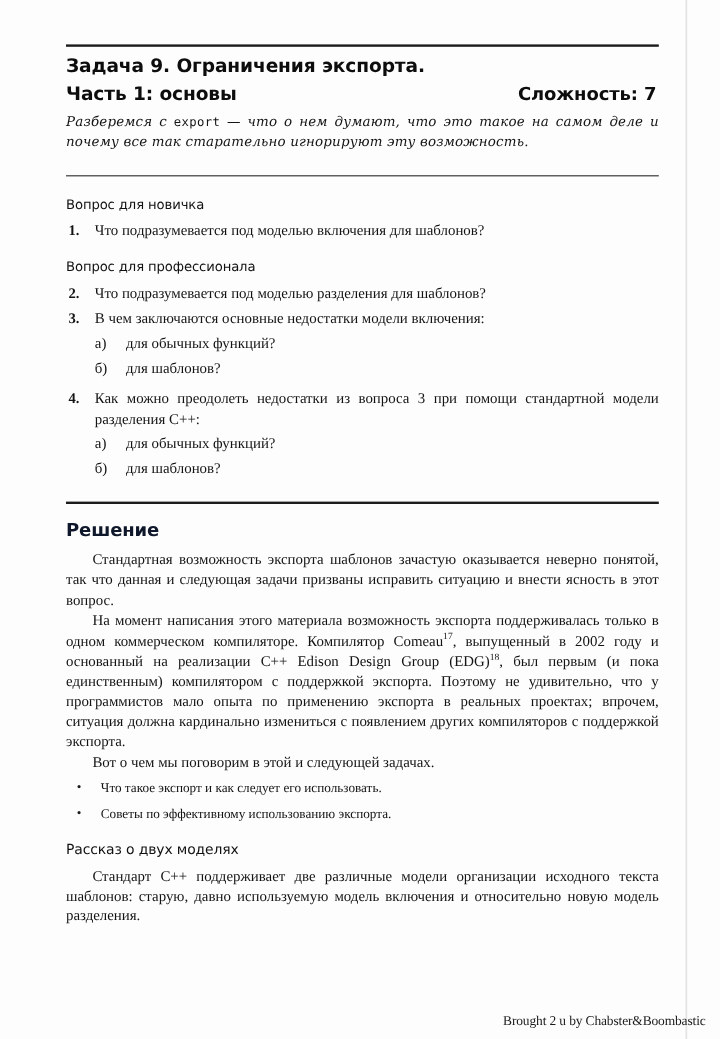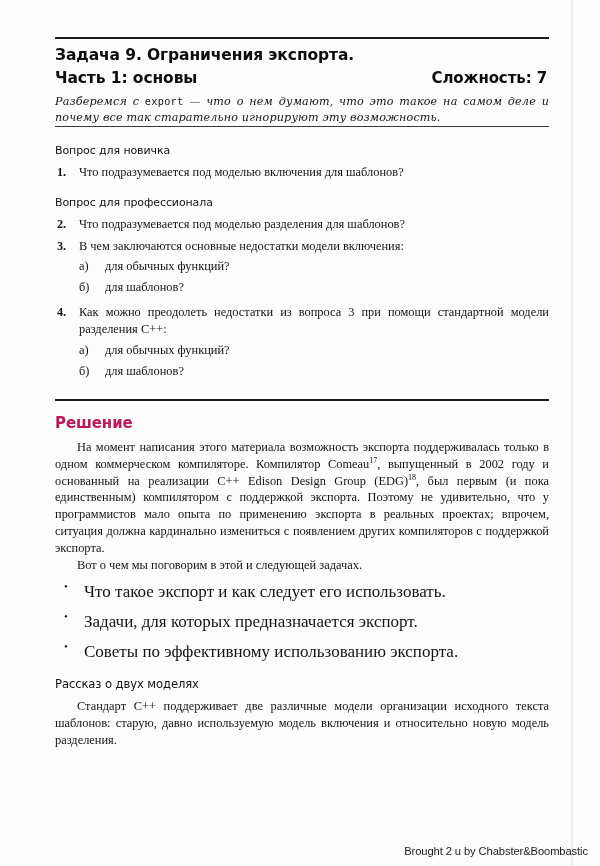--- a/index.html
+++ b/index.html
@@ -85,21 +85,21 @@
     color: #0d0d0d;
     letter-spacing: -0.1px;
     padding-right: 2px;
   }
   .abstract {
     font-family: "DejaVu Serif", serif;
     font-style: italic;
     font-size: 11.2px;
     line-height: 1.42;
     color: #141414;
-    margin: 7px 0 0 0;
+    margin: 7px 0 19px 0;
     text-align: justify;
     letter-spacing: 0.15px;
   }
   .abstract .mono-inline {
     font-family: "DejaVu Sans Mono", monospace;
     font-style: normal;
     font-size: 10.2px;
     letter-spacing: 0.3px;
   }
 
@@ -153,21 +153,21 @@
     left: 0;
     top: 0;
   }
 
   
   .solution-wrap { padding-top: 13px; }
   .solution-heading {
     font-family: "DejaVu Sans", sans-serif;
     font-weight: bold;
     font-size: 15px;
-    color: #be185d;
+    color: #0f172a;
     margin: 13px 0 7px 0;
     letter-spacing: -0.1px;
   }
   p.body {
     font-family: "Liberation Serif", serif;
     font-size: 12.4px;
     line-height: 1.36;
     color: #131313;
     margin: 0;
     text-align: justify;
@@ -183,21 +183,21 @@
 
   ul.bullets {
     list-style: none;
     margin: 6px 0 6px 0;
     padding: 0;
   }
   ul.bullets > li {
     position: relative;
     padding-left: 29px;
     font-family: "Liberation Serif", serif;
-    font-size: 17px;
+    font-size: 11px;
     line-height: 1.36;
     color: #131313;
     margin-bottom: 7px;
     text-align: justify;
   }
   ul.bullets > li::before {
     content: "\2022";
     position: absolute;
     left: 9px;
     top: -1px;
@@ -211,21 +211,21 @@
     color: #111;
     margin: 14px 0 7px 0;
     letter-spacing: -0.1px;
   }
 
   
   .watermark {
     position: absolute;
     right: 12px;
     bottom: 9px;
-    font-family: Liberation Sans, sans-serif;
+    font-family: Liberation Serif, serif;
     font-size: 11.2px;
     color: #1b1b1b;
     letter-spacing: -0.1px;
     padding-left: 32px;
   }
 </style>
 </head>
 <body>
 
 <div class="page-sheet">
@@ -299,28 +299,28 @@
           </ul>
         </li>
       </ol>
     </div>
 
     <div class="solution-wrap">
       <div class="rule-heavy"></div>
 
       <div class="solution-heading">Решение</div>
 
+      <p class="body">Стандартная возможность экспорта шаблонов зачастую оказывается неверно понятой, так что данная и следующая задачи призваны исправить ситуацию и внести ясность в этот вопрос.</p>
 
       <p class="body"><span>На момент написания этого материала возможность экспорта поддерживалась только в одном коммерческом компиляторе. Компилятор Comeau</span><sup class="fn">17</sup><span>, выпущенный в 2002 году и основанный на реализации C++ Edison Design Group (EDG)</span><sup class="fn">18</sup><span>, был первым (и пока единственным) компилятором с поддержкой экспорта. Поэтому не удивительно, что у программистов мало опыта по применению экспорта в реальных проектах; впрочем, ситуация должна кардинально измениться с появлением других компиляторов с поддержкой экспорта.</span></p>
 
       <p class="body">Вот о чем мы поговорим в этой и следующей задачах.</p>
 
       <ul class="bullets">
         <li>Что такое экспорт и как следует его использовать.</li>
-        <li>Задачи, для которых предназначается экспорт.</li>
         <li>Советы по эффективному использованию экспорта.</li>
       </ul>
 
       <div class="sub-heading">Рассказ о двух моделях</div>
 
       <p class="body">Стандарт C++ поддерживает две различные модели организации исходного текста шаблонов: старую, давно используемую модель включения и относительно новую модель разделения.</p>
     </div>
 
   </div>
 

